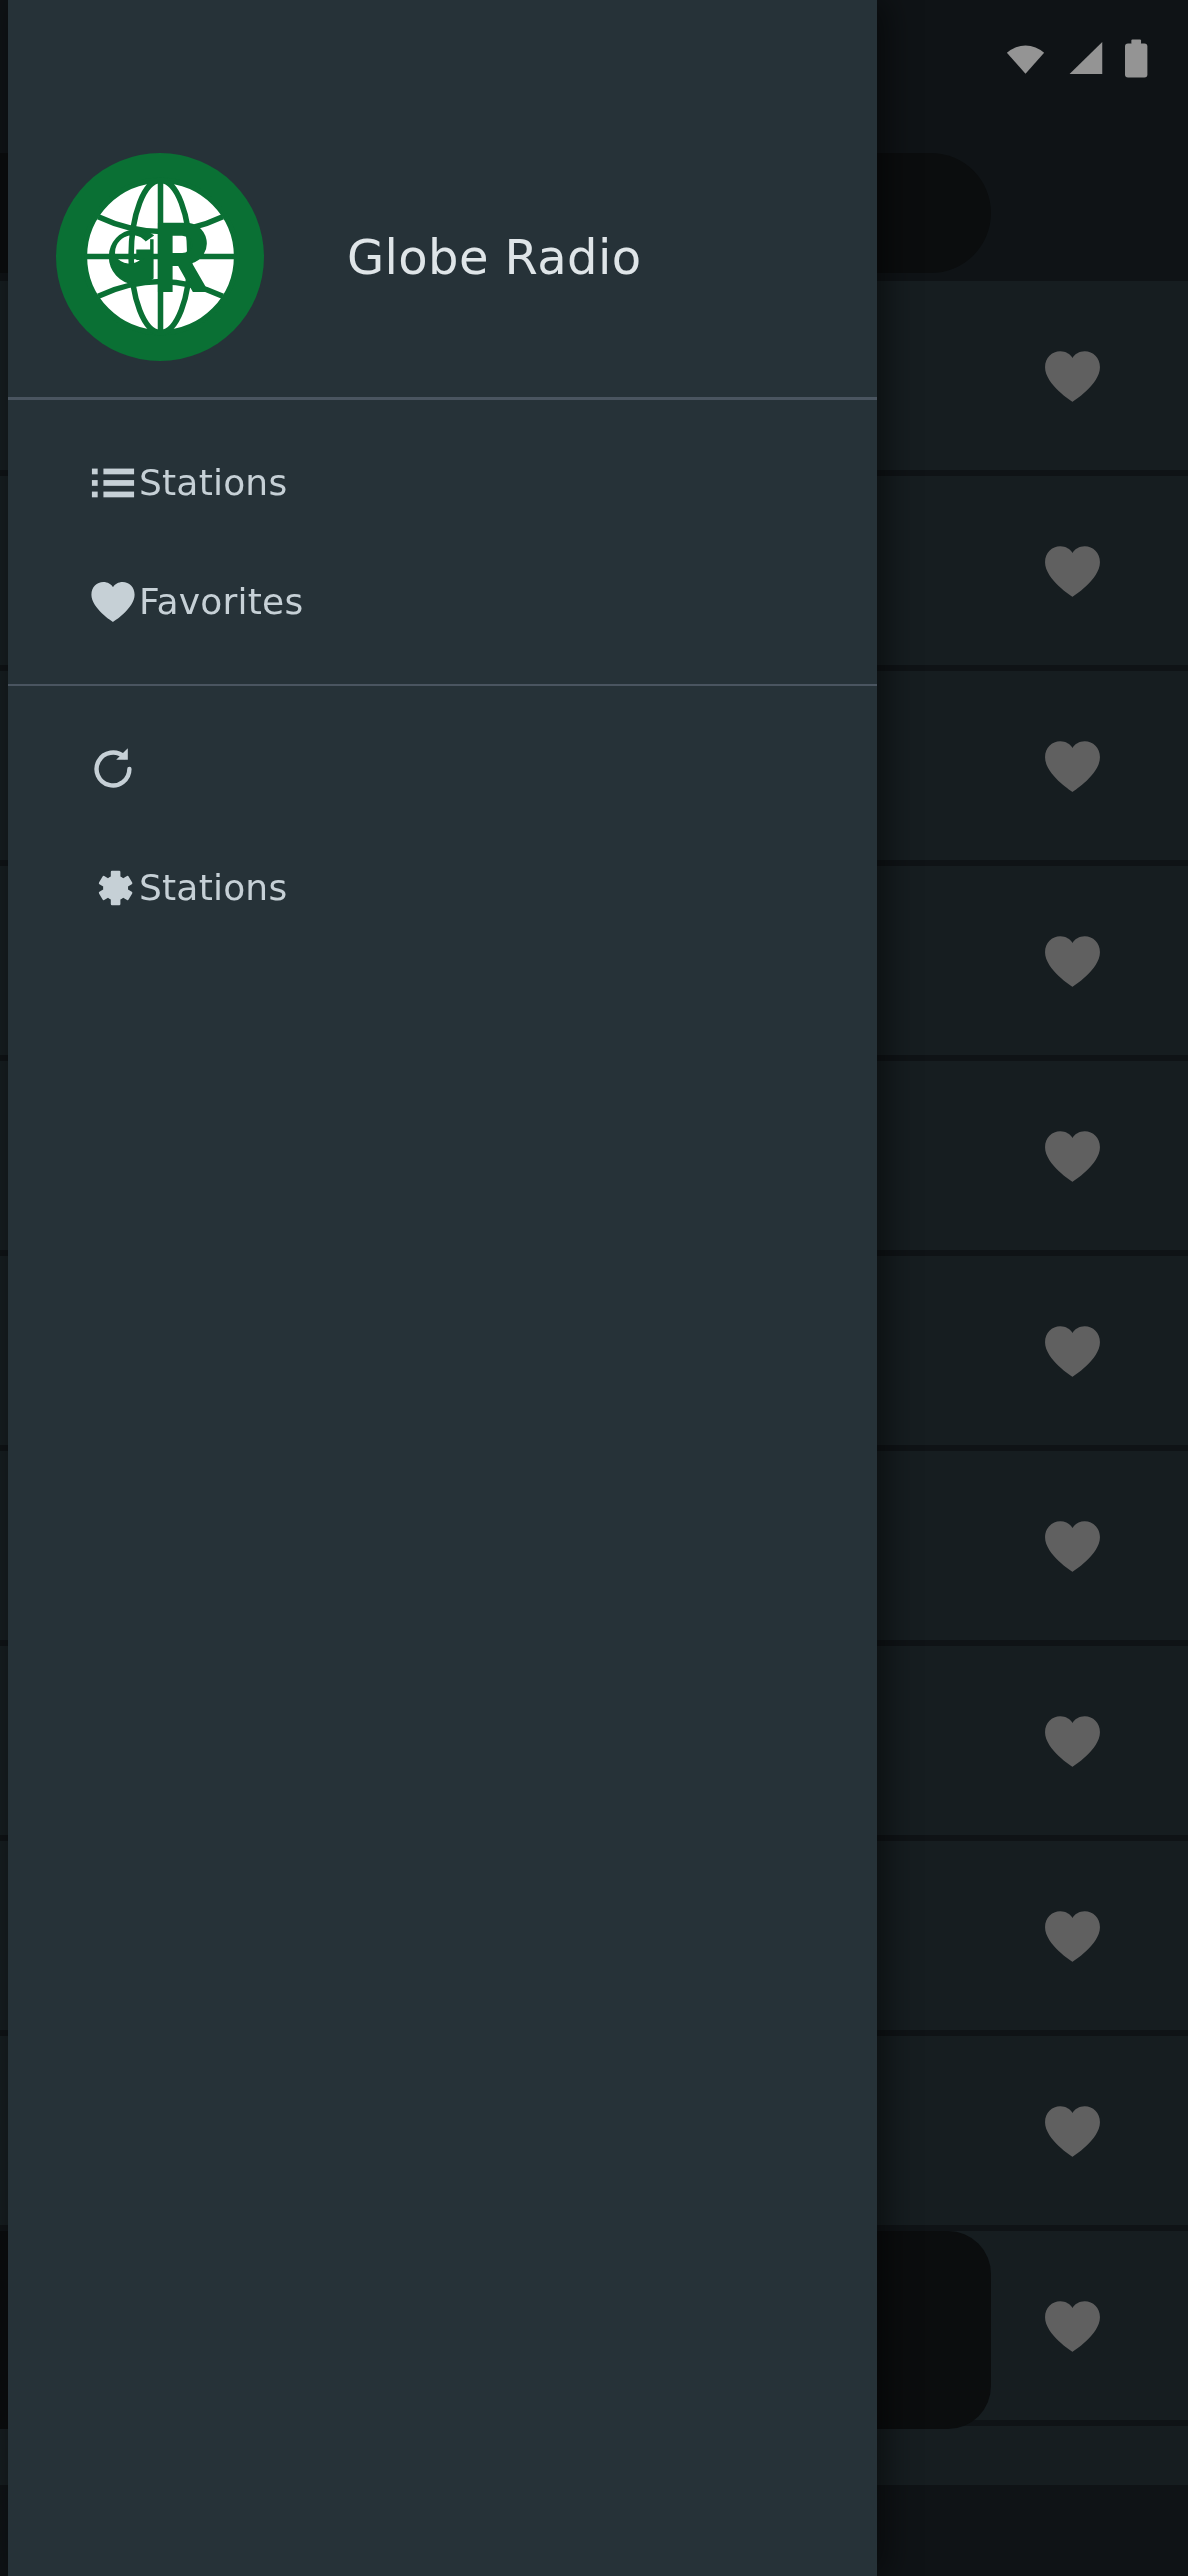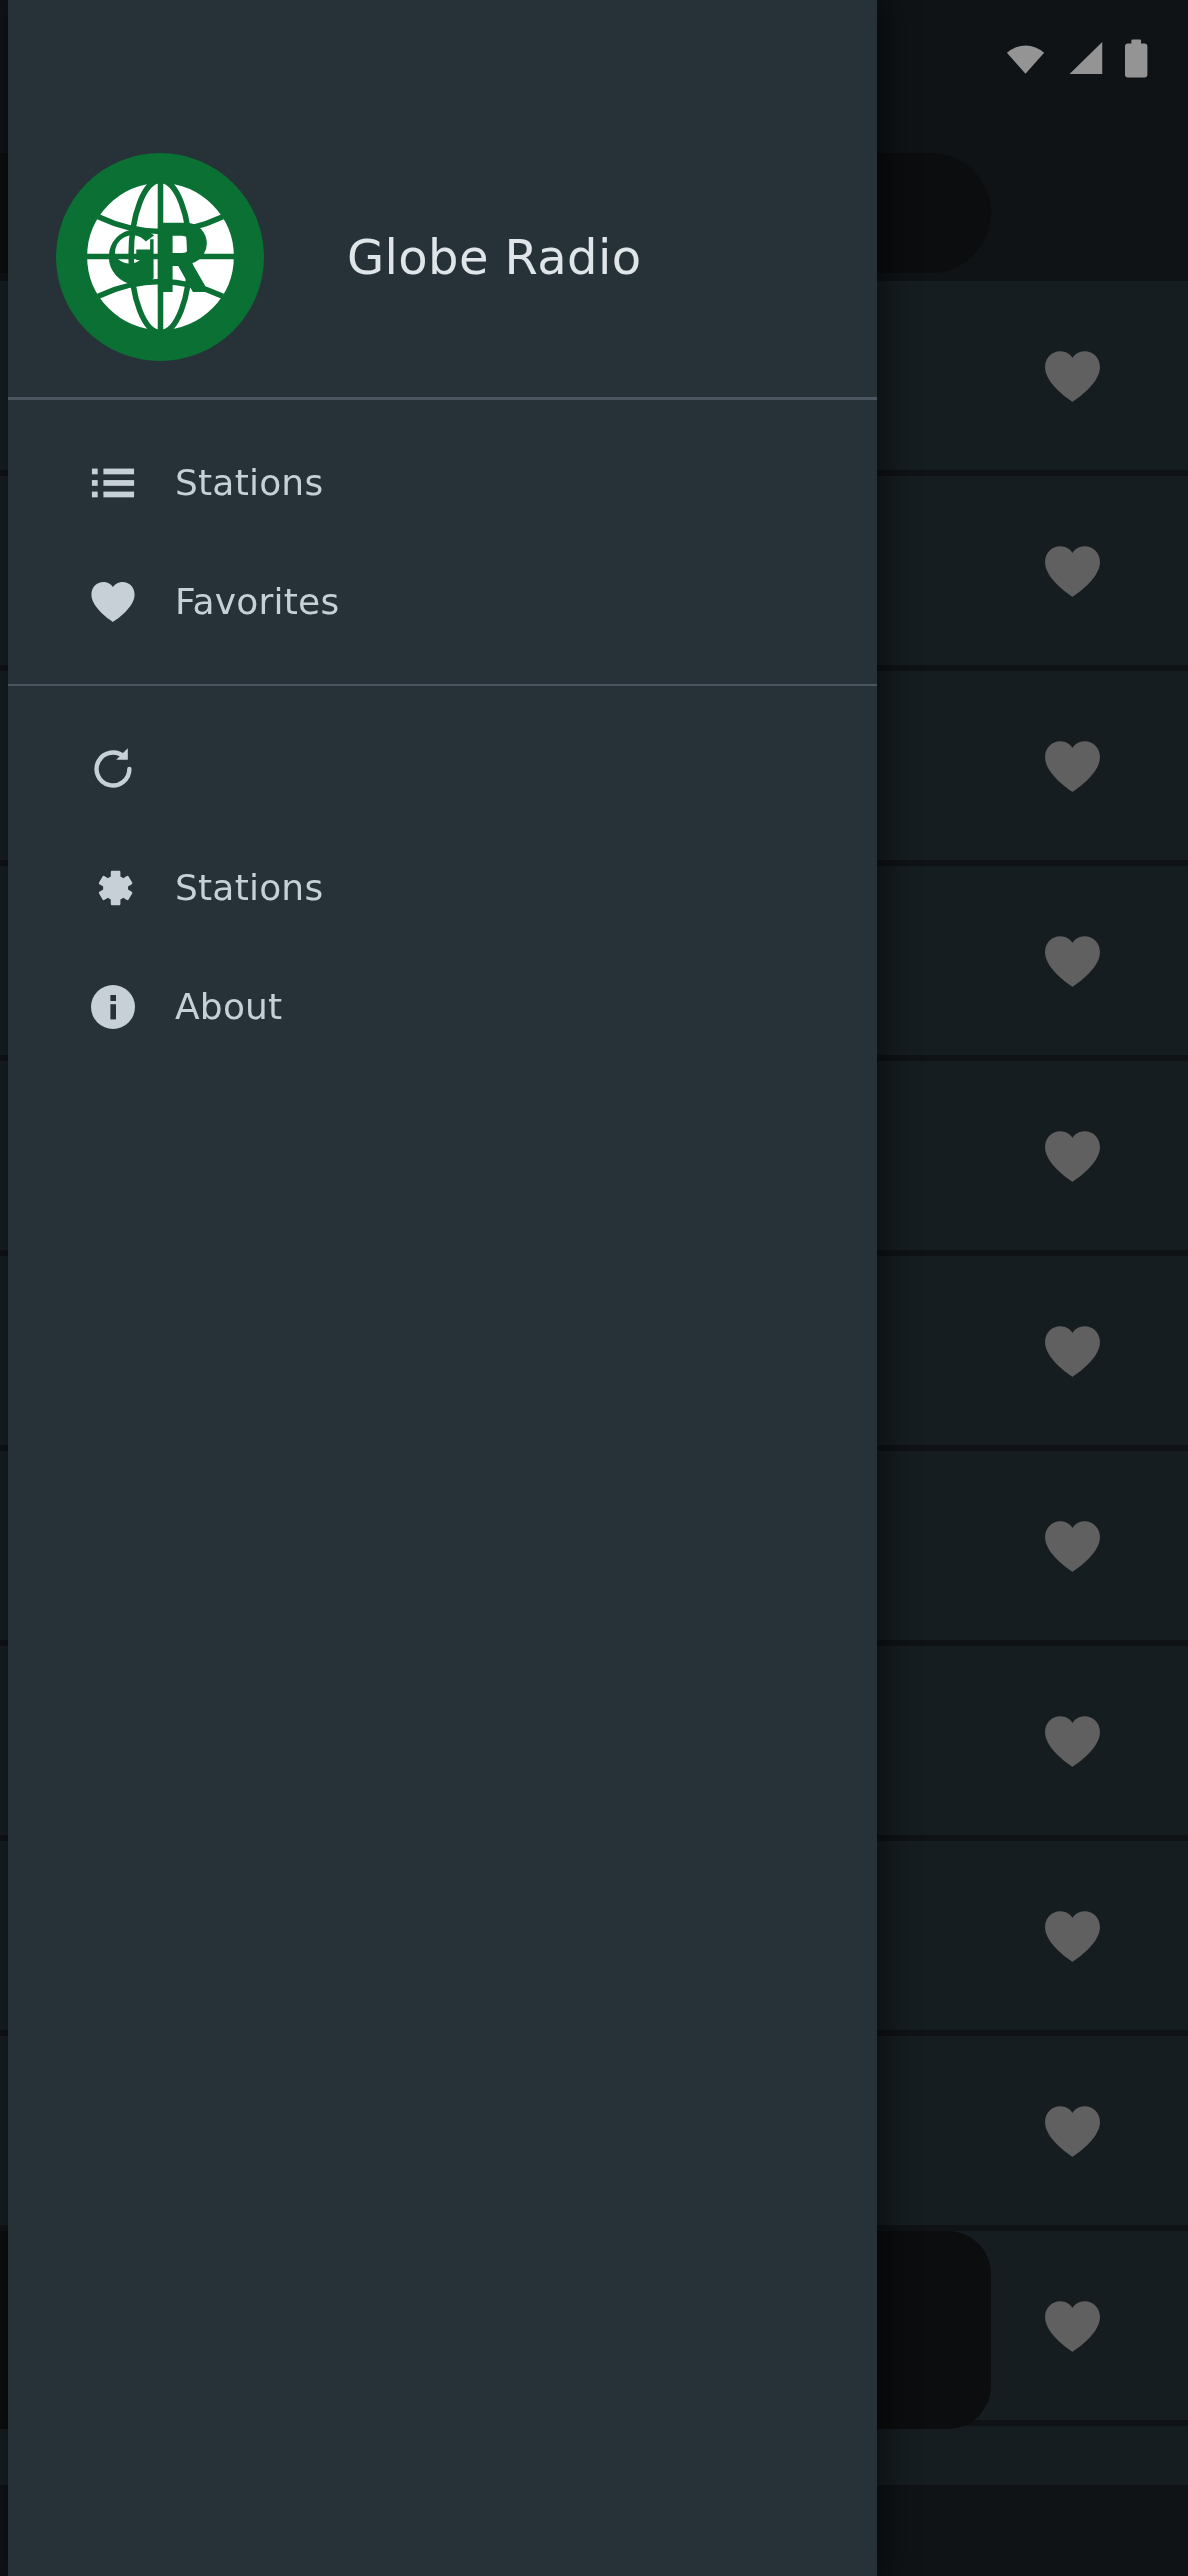--- a/index.html
+++ b/index.html
@@ -148,21 +148,20 @@
     height:119px;
     display:flex; align-items:center;
     padding-left:78px;
     cursor:pointer;
   }
   .drawer-item-icon {
     width:53px; height:53px; flex:none;
     display:flex; align-items:center; justify-content:center;
   }
   .drawer-item-label {
-    margin-left:36px;
     color:#c6d0d6;
     font-size:36px;
     font-family:"DejaVu Sans", sans-serif;
     letter-spacing:0.2px;
     white-space:nowrap;
   }
   #drawer-spacer { flex:1 1 auto; }
 
   svg { display:block; }
 </style>
@@ -357,30 +356,20 @@
       <div class="drawer-item">
         <span class="drawer-item-icon">
           <svg width="48" height="48" viewBox="0 0 24 24" fill="#c6d0d6">
             <path d="M12 8.2A3.8 3.8 0 1 0 12 15.8 3.8 3.8 0 0 0 12 8.2z
                      M21.4 13.9l-1.9-1.1a7.8 7.8 0 0 0 0-1.6l1.9-1.1a.6.6 0 0 0 .2-.8l-1.8-3.1a.6.6 0 0 0-.8-.2l-1.9 1.1a7.7 7.7 0 0 0-1.4-.8V4a.6.6 0 0 0-.6-.6h-3.6a.6.6 0 0 0-.6.6v2.3c-.5.2-1 .5-1.4.8L7.6 6a.6.6 0 0 0-.8.2L5 9.3a.6.6 0 0 0 .2.8l1.9 1.1a7.8 7.8 0 0 0 0 1.6l-1.9 1.1a.6.6 0 0 0-.2.8l1.8 3.1a.6.6 0 0 0 .8.2l1.9-1.1c.4.3.9.6 1.4.8V20a.6.6 0 0 0 .6.6h3.6a.6.6 0 0 0 .6-.6v-2.3c.5-.2 1-.5 1.4-.8l1.9 1.1a.6.6 0 0 0 .8-.2l1.8-3.1a.6.6 0 0 0-.2-.8z"></path>
           </svg>
         </span>
         <span class="drawer-item-label">Stations</span>
       </div>
 
-      <div class="drawer-item">
-        <span class="drawer-item-icon">
-          <svg width="48" height="48" viewBox="0 0 24 24">
-            <circle cx="12" cy="12" r="11" fill="#c6d0d6"></circle>
-            <rect x="10.7" y="6" width="2.8" height="3" fill="#263238"></rect>
-            <rect x="10.7" y="10.6" width="2.8" height="7.6" fill="#263238"></rect>
-          </svg>
-        </span>
-        <span class="drawer-item-label">About</span>
-      </div>
     </div>
 
     <div id="drawer-spacer"></div>
   </div>
 
   <div id="status-bar">
     <div id="status-left">
       <span id="status-clock">6:22</span>
       <span>
         <svg width="38" height="38" viewBox="0 0 24 24" fill="#ffffff">

